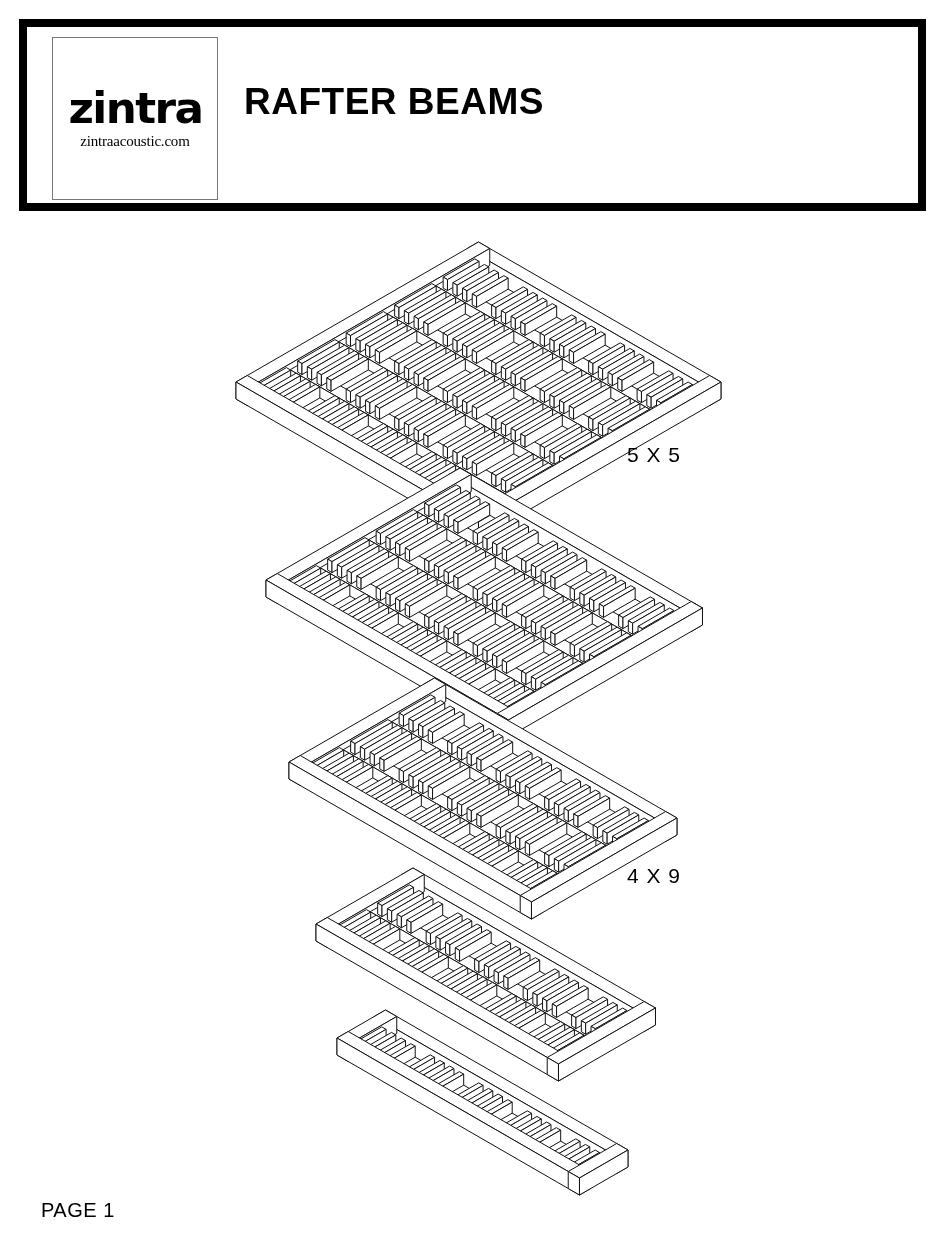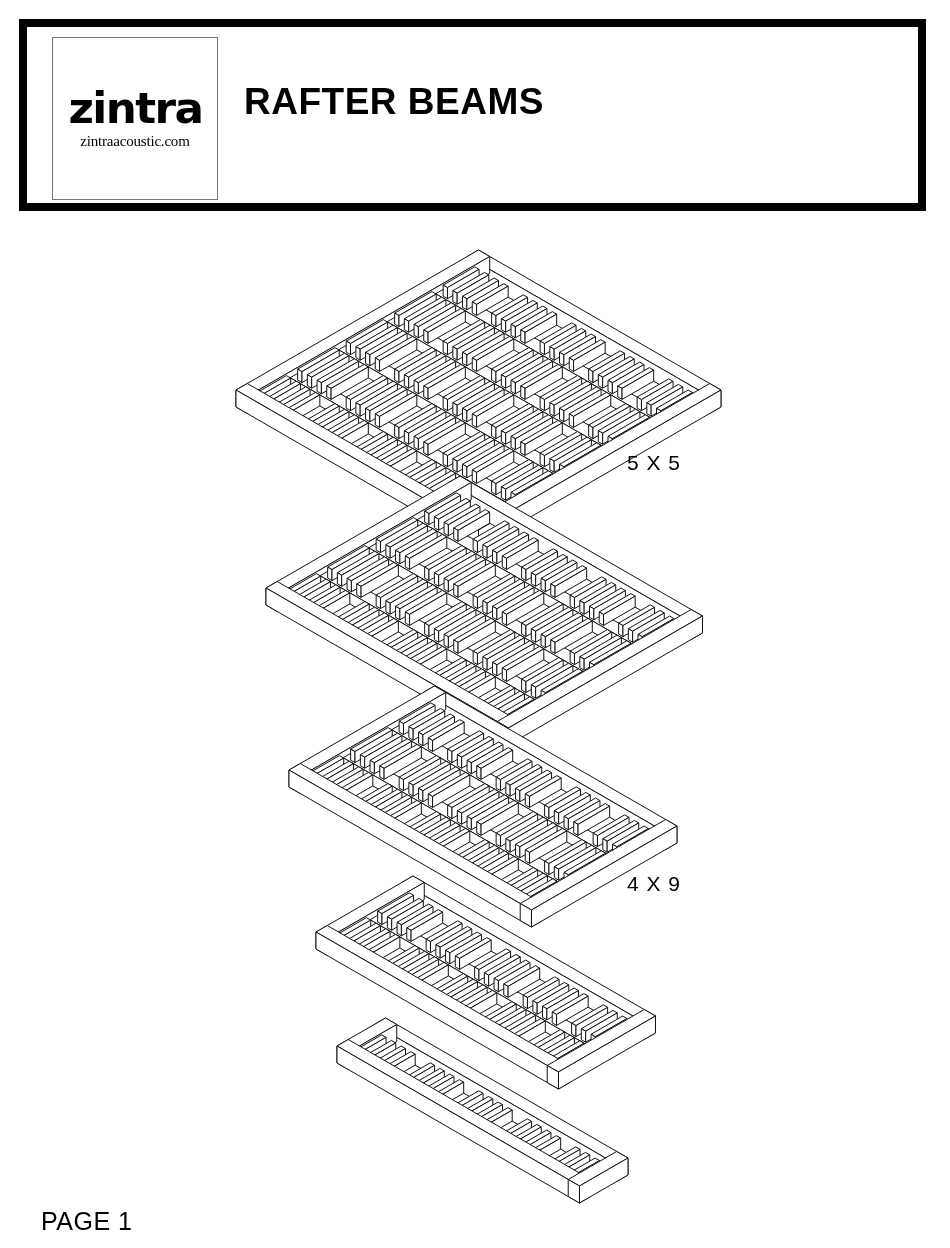--- a/index.html
+++ b/index.html
@@ -52,38 +52,37 @@
   .title-main{
     font-size:37px;font-weight:bold;line-height:1.02;
     letter-spacing:0.5px;
   }
   .title-sub{
     font-size:22px;font-weight:bold;line-height:1.05;
     letter-spacing:0.4px;margin-top:7px;
   }
   
   #drawings{
-    position:absolute;left:0;top:232px;width:950px;height:960px;
+    position:absolute;left:0;top:224px;width:950px;height:960px;
   }
   .unit{position:absolute;}
   .unit svg{display:block;overflow:visible;}
   .unit-label{
     position:absolute;
     font-size:21px;
     letter-spacing:1px;
     white-space:nowrap;
     font-family:"Liberation Sans",sans-serif;
   }
   
   .page-footer{
     position:absolute;
     left:41px;top:1199px;
-    font-size:25px;
+    font-size:20px;
     letter-spacing:0.5px;
-    margin-top:8px;
   }
 </style>
 </head>
 <body>
 
 <div class="header-box">
 
   <div class="logo-box">
     <div class="logo-word">zintra</div>
     <div class="logo-url">zintraacoustic.com</div>

